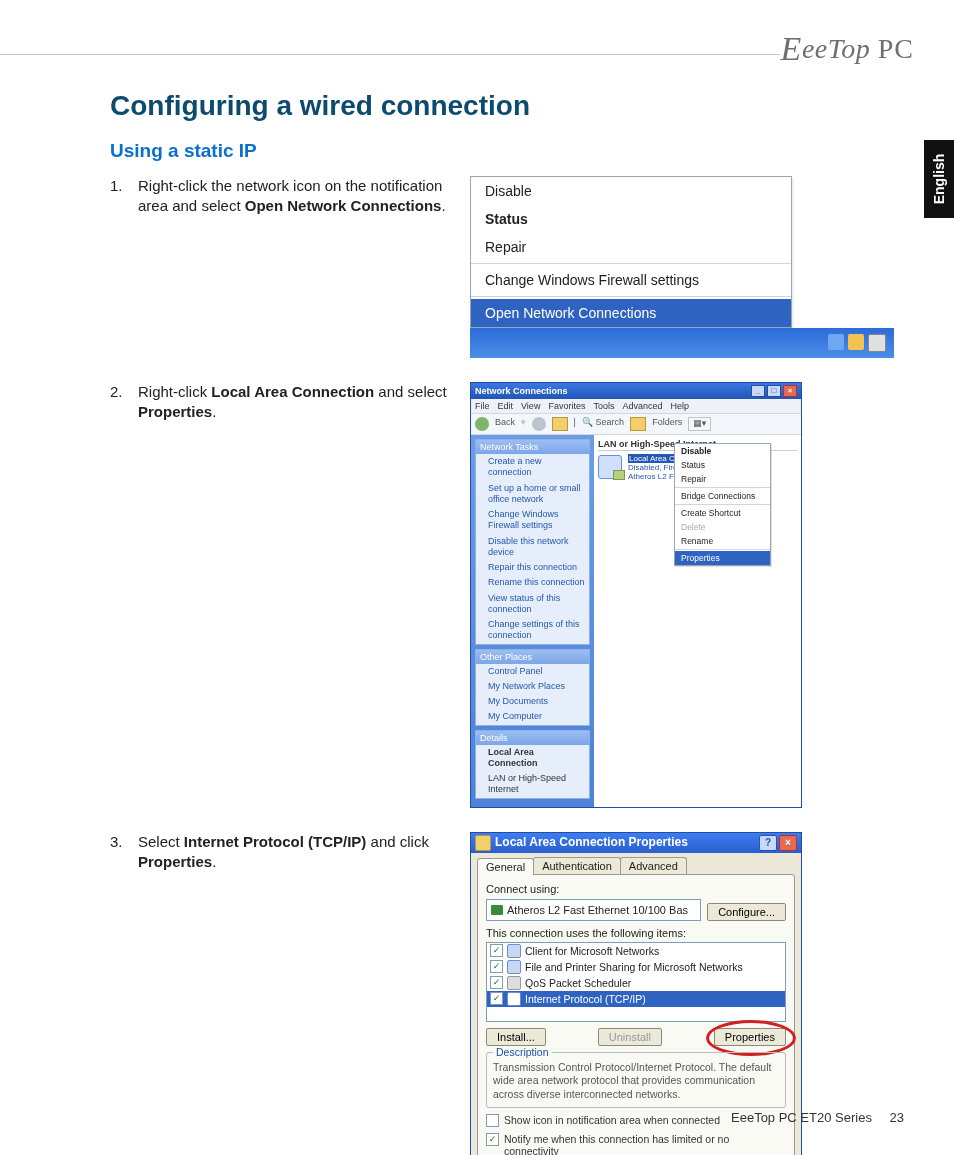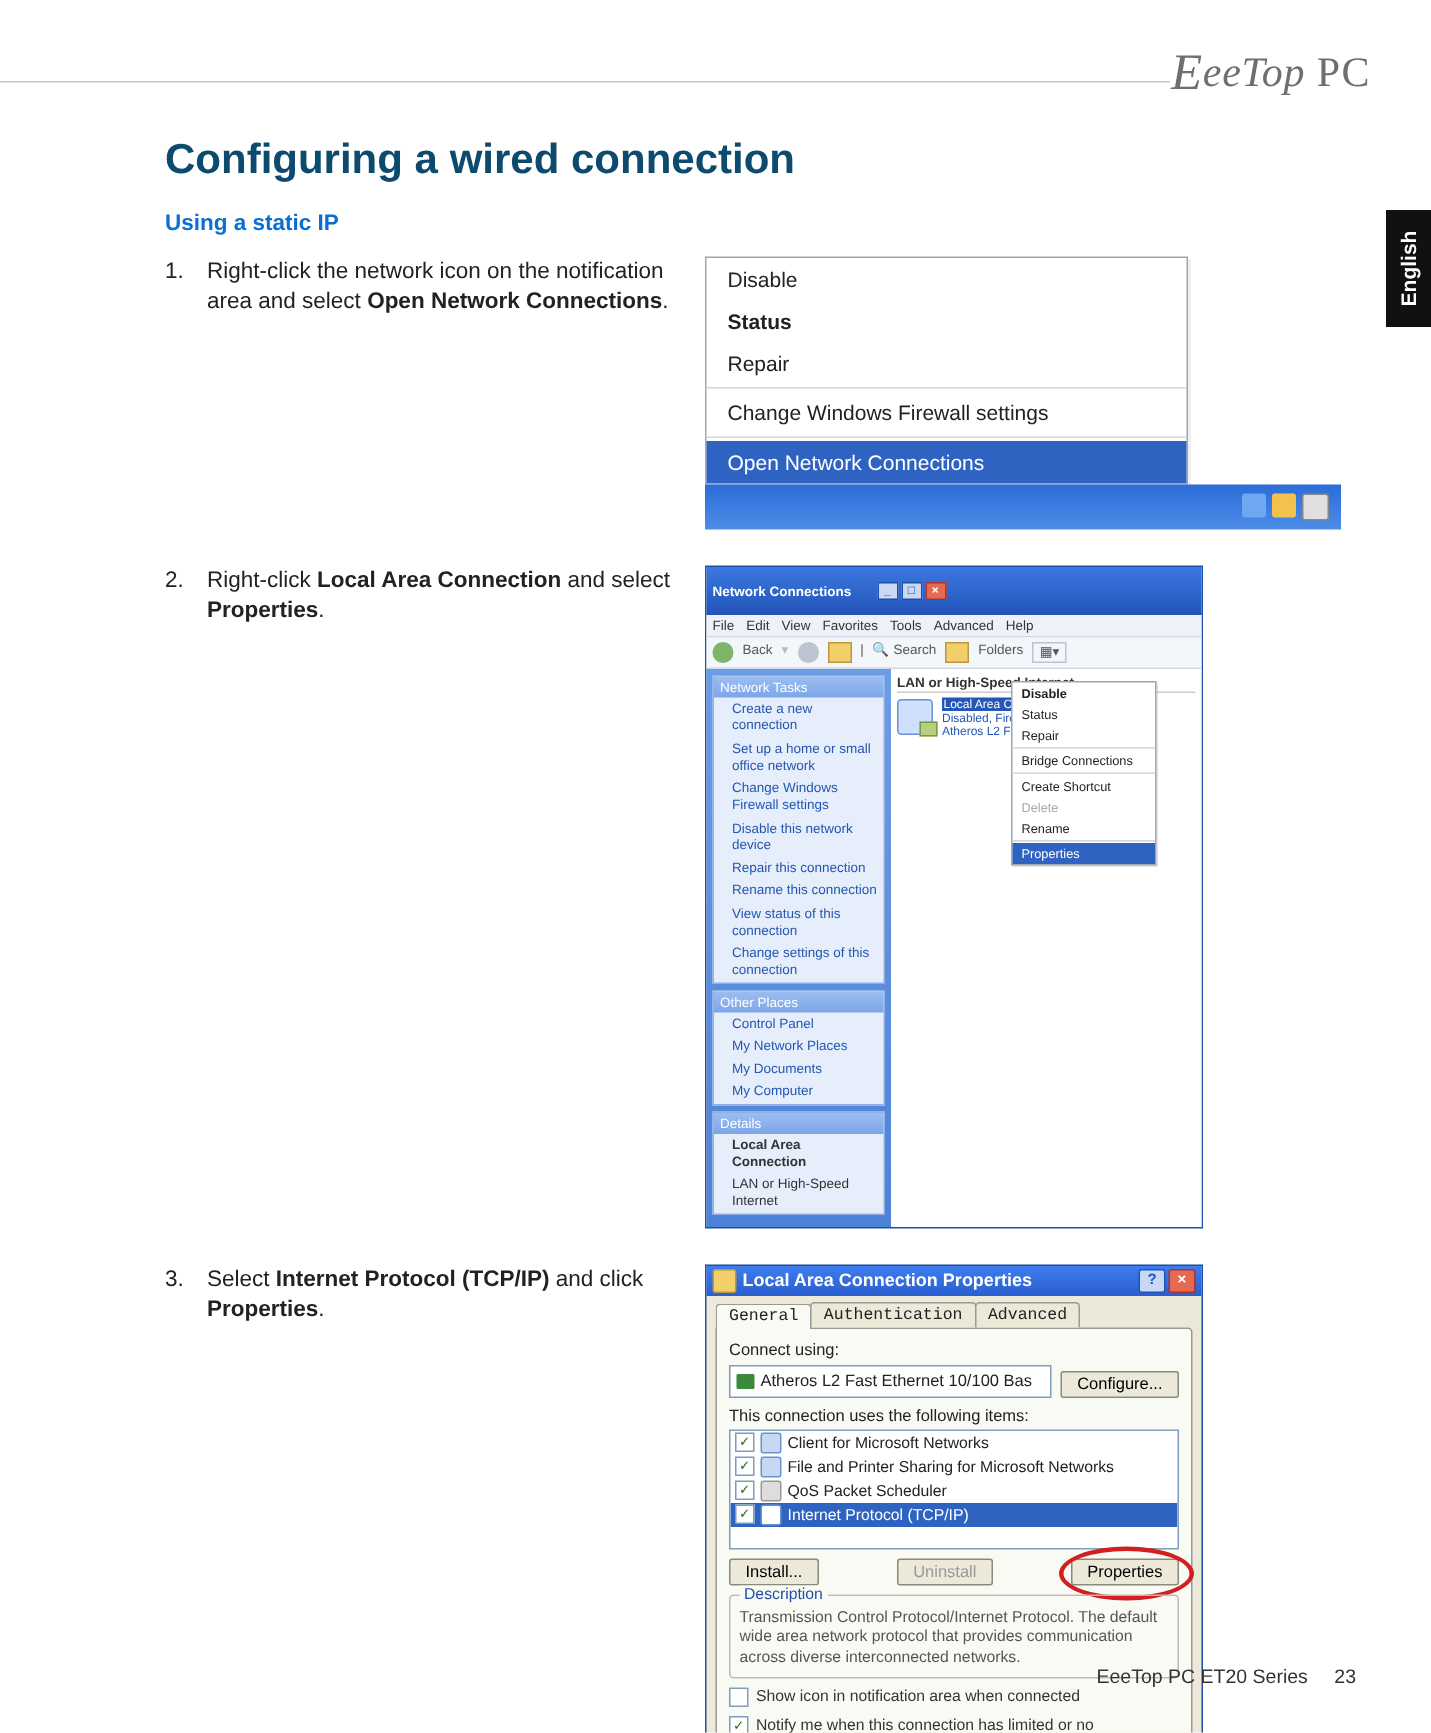--- a/index.html
+++ b/index.html
@@ -64,21 +64,21 @@
   }
   h1 {
     color: #0c4a6e;
     font-size: 28px;
     font-weight: 800;
     margin: 0 0 18px 0;
     font-family: Arial, sans-serif;
   }
   h2 {
     color: #0a6fd0;
-    font-size: 15px;
+    font-size: 19px;
     font-weight: 700;
     margin: 0 0 14px 0;
     font-family: Arial, sans-serif;
   }
   .step {
     display: flex;
     align-items: flex-start;
     margin-bottom: 24px;
     gap: 20px;
   }
@@ -134,26 +134,26 @@
   .xpwin {
     width: 330px;
     border: 1px solid #1f4ea8;
     font-family: Tahoma, Arial, sans-serif;
     font-size: 9px;
     background: #fff;
   }
   .xpwin .titlebar {
     background: linear-gradient(#3a78e0, #2254b8);
     color: #fff;
-    height: 32px;
+    height: 16px;
     display: flex;
     align-items: center;
+    justify-content: space-between;
     padding: 0 4px;
     font-weight: bold;
-    gap: 17px;
   }
   .winbtns { display:flex; gap:2px; }
   .winbtns .wb {
     width: 12px; height: 10px;
     background: #c9d9f5;
     border: 1px solid #1f4ea8;
     font-size: 8px;
     line-height: 9px;
     text-align: center;
     color: #1f4ea8;
@@ -255,21 +255,20 @@
   .dlg .titlebar .ticon { width:14px; height:14px; background:#f2cf6a; border:1px solid #b89a3c; margin-right:4px; display:inline-block; vertical-align:middle; border-radius:2px; }
   .dlg .tbtns { display:flex; gap:2px; }
   .dlg .tbtns .tb {
     width: 16px; height: 14px; background:#c9d9f5; border:1px solid #2254b8; color:#2254b8; font-size:10px; text-align:center; line-height:13px; border-radius:2px;
   }
   .dlg .tbtns .tb.close { background:#e46a52; color:#fff; border-color:#a33; }
   .dlg .tabs {
     display:flex;
     padding: 4px 6px 0 6px;
     gap: 0;
-    font-family: Liberation Mono, monospace;
   }
   .dlg .tab {
     border: 1px solid #999;
     border-bottom: none;
     padding: 2px 8px;
     background: #ece9d8;
     margin-right: -1px;
     border-radius: 3px 3px 0 0;
   }
   .dlg .tab.active {

